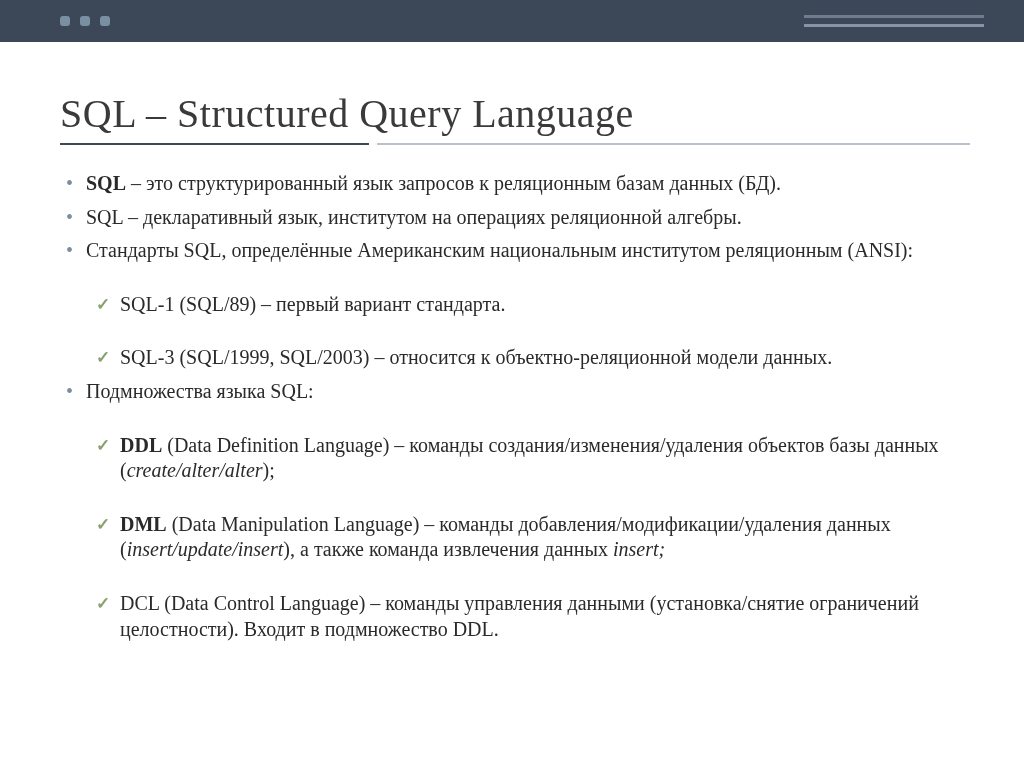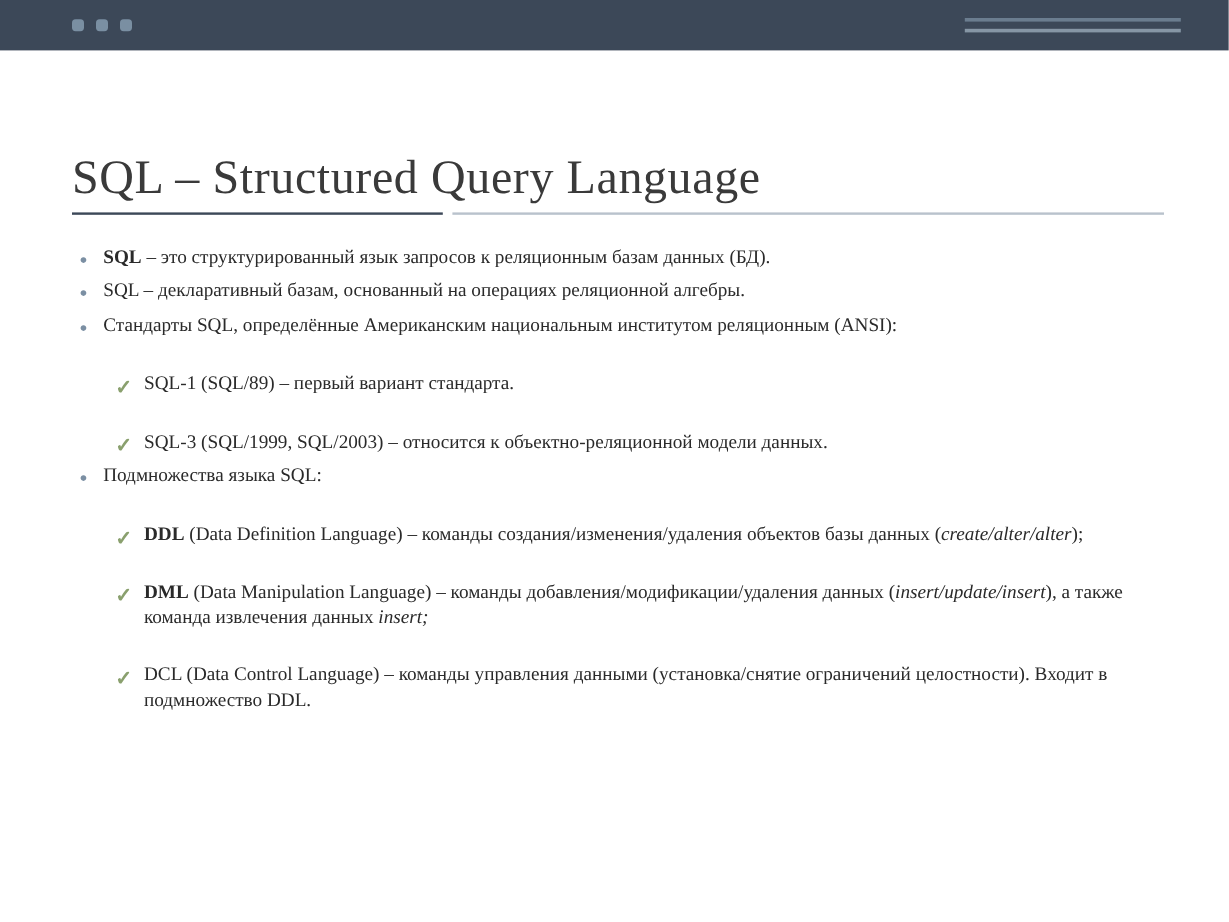--- a/index.html
+++ b/index.html
@@ -1,29 +1,29 @@
 <!DOCTYPE html>
 <html><head>
 <meta charset="utf-8">
 <style>
   * { margin: 0; padding: 0; box-sizing: border-box; }
   html, body { width: 1024px; height: 768px; font-family: Georgia, "Times New Roman", serif; background: #fff; color: #2a2a2a; }
-  .slide { width: 1024px; height: 768px; display: flex; flex-direction: column; gap: 34px; }
+  .slide { width: 1024px; height: 768px; display: flex; flex-direction: column; }
   .topbar { height: 42px; background: #3c4858; display: flex; align-items: center; justify-content: space-between; padding: 0 40px 0 60px; }
   .dots { display: flex; gap: 10px; }
   .dot { width: 10px; height: 10px; background: #7a8fa2; border-radius: 3px; }
   .lines { display: flex; flex-direction: column; gap: 6px; align-items: flex-end; }
   .line1 { width: 180px; height: 3px; background: #6b7d8f; }
   .line2 { width: 180px; height: 3px; background: #8696a5; }
   .content { flex: 1; padding: 48px 54px 30px 60px; }
   .title { font-size: 40px; font-weight: 400; color: #3a3a3a; margin-bottom: 6px; letter-spacing: 0.5px; }
   .rule-wrap { display: flex; gap: 8px; margin-bottom: 26px; }
   .rule-a { flex: 0 0 34%; height: 2px; background: #3c4858; }
   .rule-b { flex: 1; height: 2px; background: #b9c2cc; }
-  ul.level1 { list-style: none; font-size: 16px; line-height: 1.28; }
+  ul.level1 { list-style: none; font-size: 20px; line-height: 1.28; }
   ul.level1 > li { position: relative; padding-left: 26px; margin-bottom: 8px; }
   ul.level1 > li::before { content: "•"; position: absolute; left: 6px; top: 0; color: #7b8fa3; font-size: 20px; }
   ul.level2 { list-style: none; margin-top: 6px; }
   ul.level2 > li { position: relative; padding-left: 34px; margin-bottom: 6px; margin-top: 28px; }
   ul.level2 > li::before { content: "✓"; position: absolute; left: 10px; top: 2px; color: #8aa06e; font-size: 17px; font-weight: bold; }
   b { font-weight: bold; }
   i { font-style: italic; }
   .footer { height: 22px; }
 </style>
 </head>
@@ -43,21 +43,21 @@
   </div>
 
   <div class="content">
     <h1 class="title">SQL – Structured Query Language</h1>
     <div class="rule-wrap">
       <div class="rule-a"></div>
         <div class="rule-b"></div>
     </div>
     <ul class="level1" id="bullet-root">
         <li><span><b>SQL</b> – это структурированный язык запросов к реляционным базам данных (БД).</span></li>
-        <li><span>SQL – декларативный базам, основанный на операциях реляционной алгебры.</span></li>
+        <li><span>SQL – декларативный язык, институтом на операциях реляционной алгебры.</span></li>
         <li><span>Стандарты SQL, определённые Американским национальным институтом реляционным (ANSI):</span><ul class="level2">
             <li><span>SQL-1 (SQL/89) – первый вариант стандарта.</span></li>
             <li><span>SQL-3 (SQL/1999, SQL/2003) – относится к объектно-реляционной модели данных.</span></li>
           </ul></li>
         <li><span>Подмножества языка SQL:</span><ul class="level2">
             <li><span><b>DDL</b> (Data Definition Language) – команды создания/изменения/удаления объектов базы данных (<i>create/alter/alter</i>);</span></li>
             <li><span><b>DML</b> (Data Manipulation Language) – команды добавления/модификации/удаления данных (<i>insert/update/insert</i>), а также команда извлечения данных <i>insert;</i></span></li>
             <li><span>DCL (Data Control Language) – команды управления данными (установка/снятие ограничений целостности). Входит в подмножество DDL.</span></li>
           </ul></li>
       </ul>

